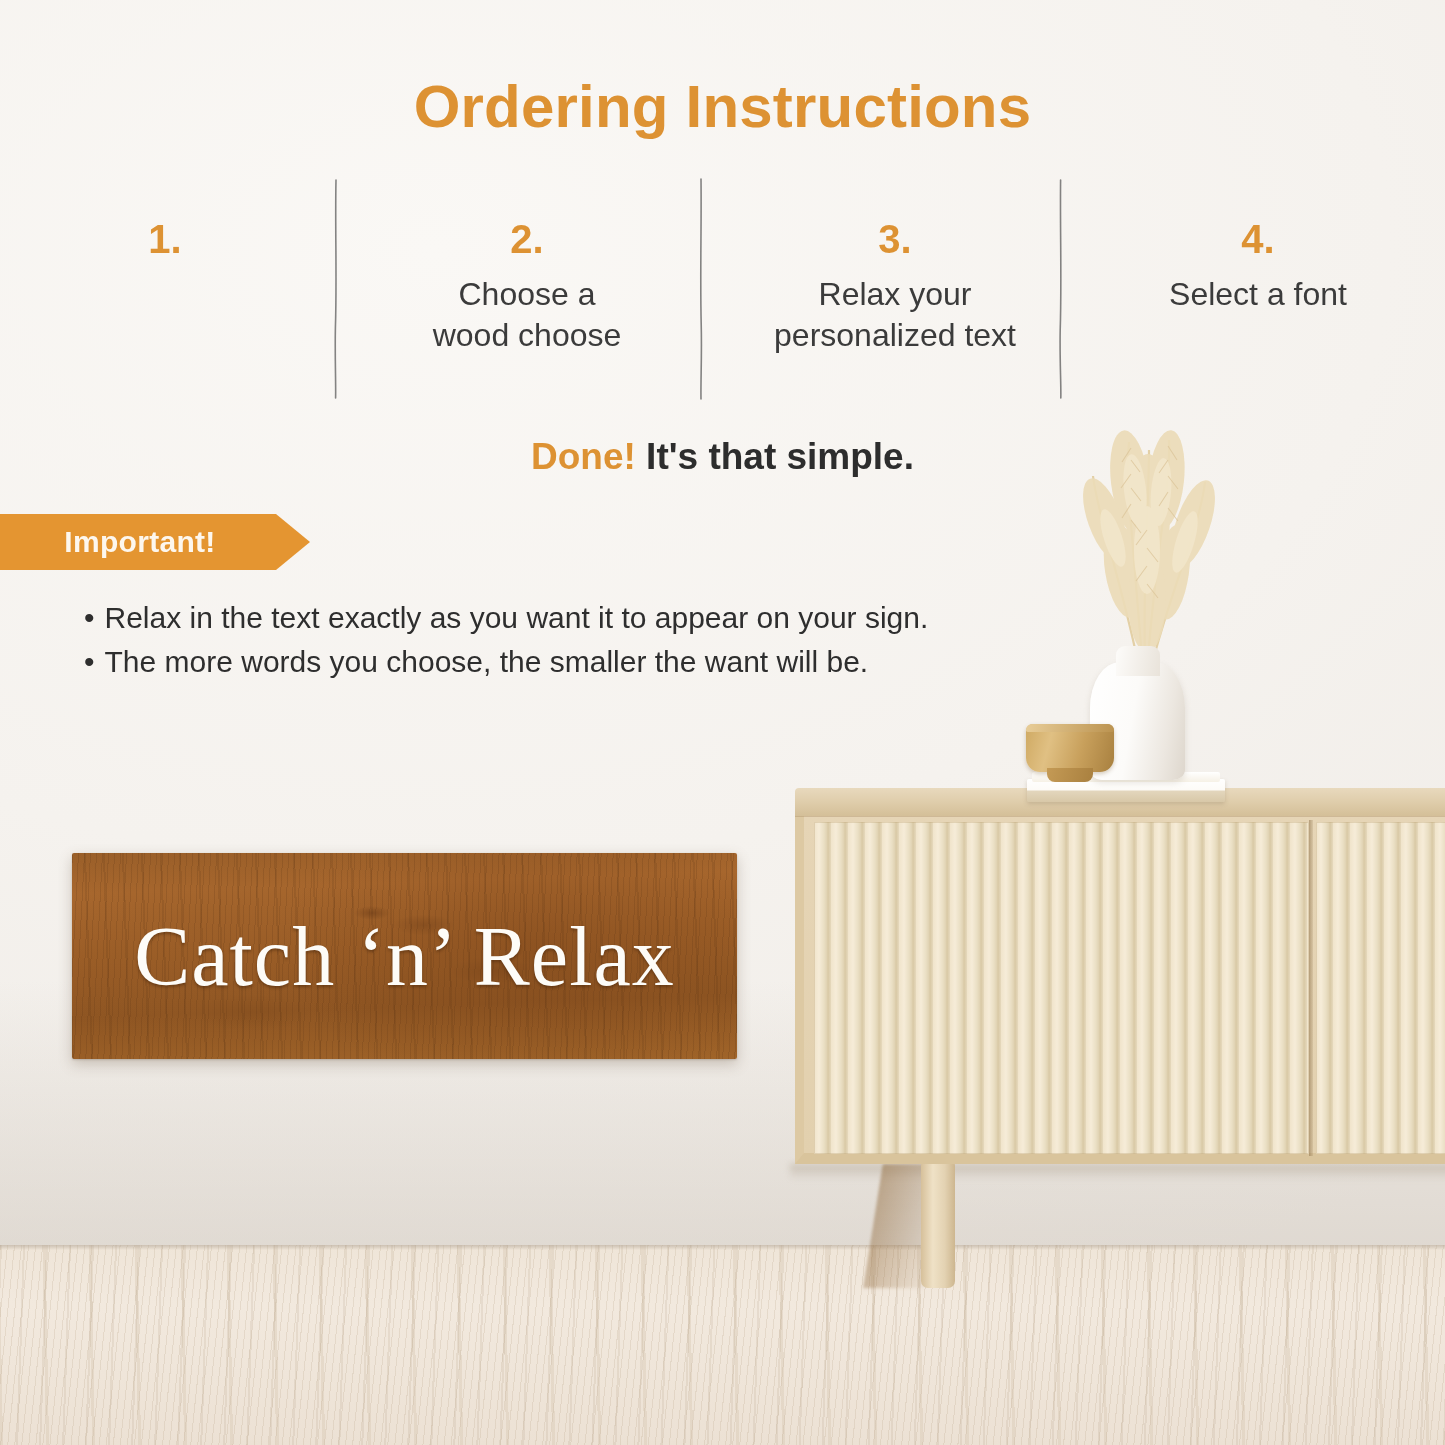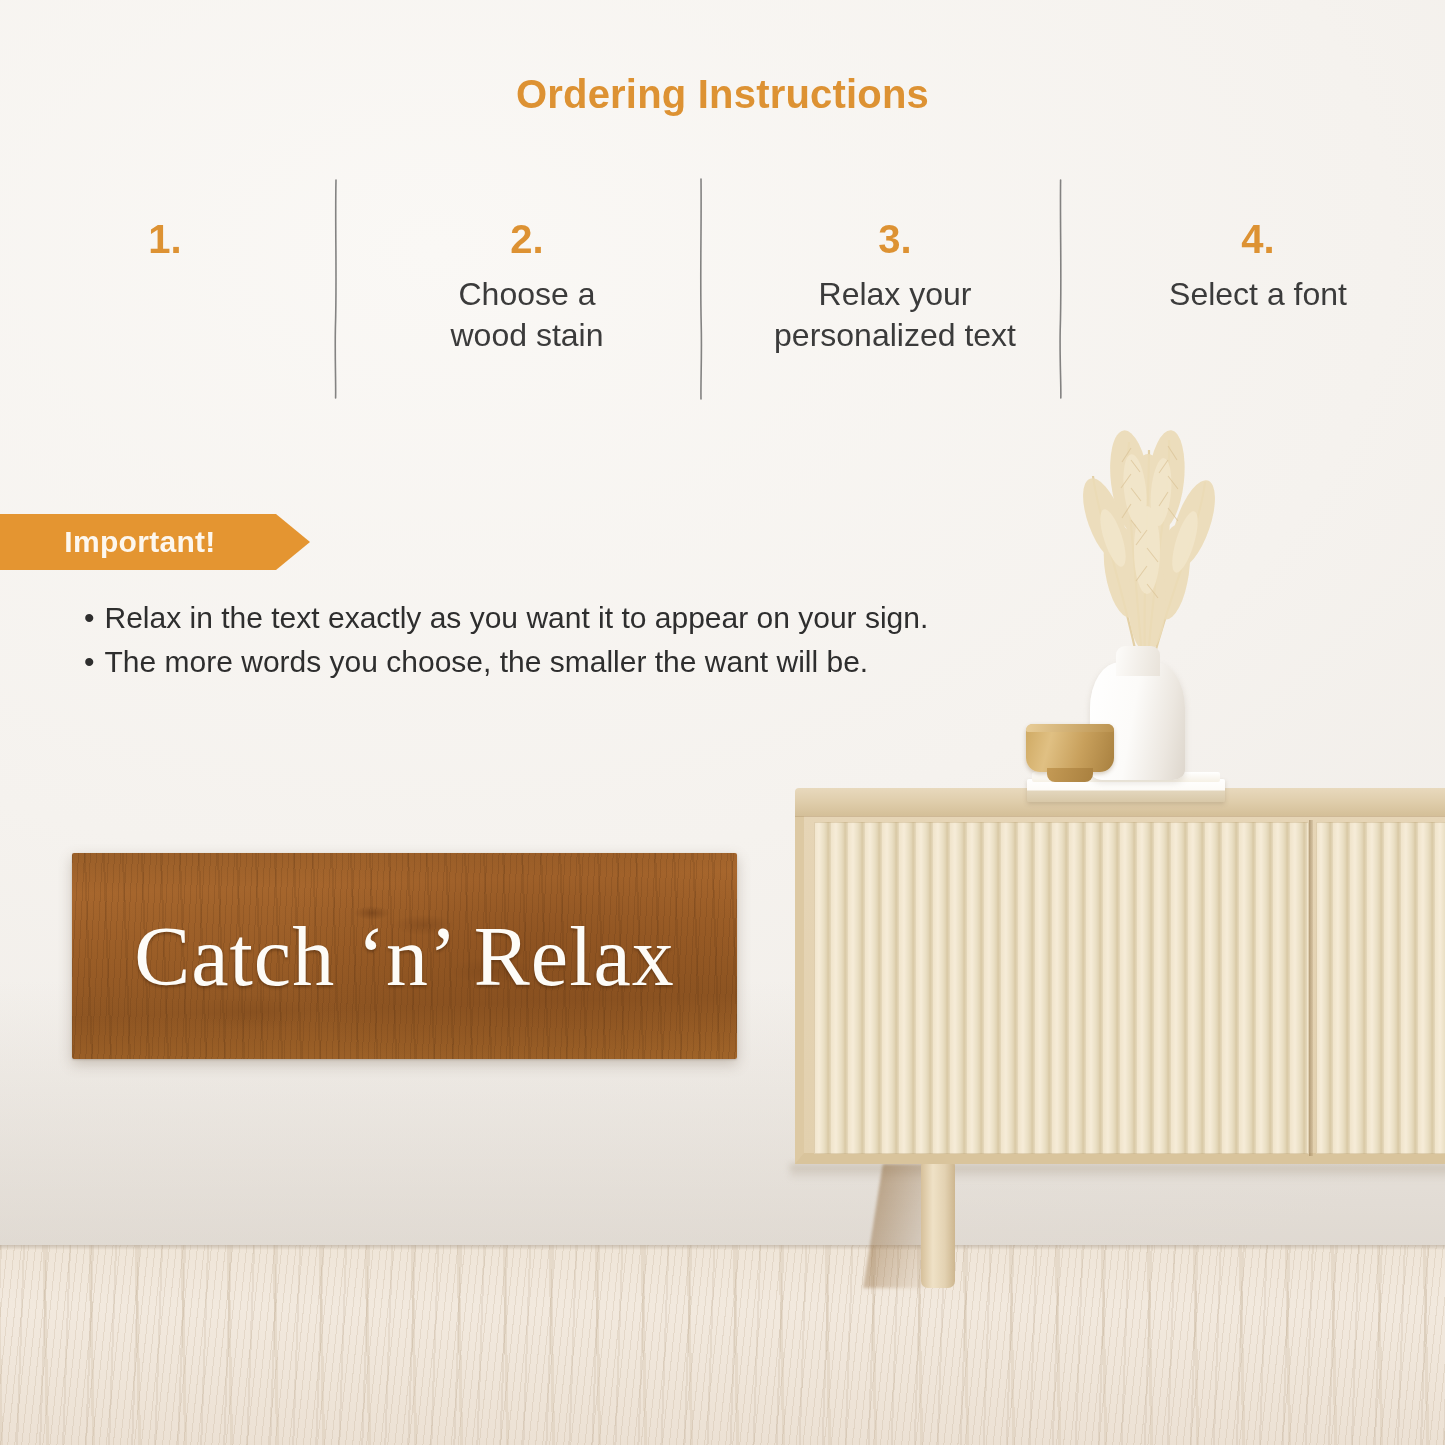--- a/index.html
+++ b/index.html
@@ -173,21 +173,21 @@
     text-shadow:0 2px 3px rgba(60,30,8,.45);
     white-space:nowrap;
   }
 
   
   .content { position:absolute; inset:0; }
 
   .page-title {
     position:absolute; left:0; top:72px; width:1445px;
     text-align:center;
-    font-size:40px; font-weight:bold;
+    font-size:60px; font-weight:bold;
     color:#dd9233;
     letter-spacing:.2px;
   }
 
   .steps { position:absolute; left:0; top:218px; width:1445px; height:190px; }
   .step {
     position:absolute; top:0; height:190px;
     text-align:center;
   }
   .step-num {
@@ -324,21 +324,21 @@
 
     <div class="steps">
 
       <div class="step s1">
         <div class="step-num">1.</div>
       </div>
 
       <div class="step s2">
         <div class="step-num">2.</div>
         <div class="step-label">Choose a
-wood stain</div>
+wood choose</div>
       </div>
 
       <div class="step s3">
         <div class="step-num">3.</div>
         <div class="step-label">Relax your
 personalized text</div>
       </div>
 
       <div class="step s4">
         <div class="step-num">4.</div>
@@ -355,20 +355,23 @@
       <svg width="6" height="222" viewBox="0 0 6 222">
         <path d="M3 1 C3.6 48 2 96 3.2 146 C4 178 2.6 204 3 221" stroke="#5c5c5c" stroke-width="1.6" fill="none" opacity="0.75" stroke-linecap="round"></path>
       </svg>
     </div>
     <div class="divider d3">
       <svg width="6" height="222" viewBox="0 0 6 222">
         <path d="M2.6 2 C2 52 3.8 104 2.2 152 C1.6 182 3.2 206 2.8 220" stroke="#5c5c5c" stroke-width="1.6" fill="none" opacity="0.75" stroke-linecap="round"></path>
       </svg>
     </div>
 
+    <div class="done-line">
+      <span class="done-word">Done!</span><span class="done-rest"> It's that simple.</span>
+    </div>
 
     <div class="ribbon">
       <div class="ribbon-shape"></div>
       <div class="ribbon-label">Important!</div>
     </div>
 
     <div class="bullets">
       <div class="bullet">
         <span class="dot">•</span><span>Relax in the text exactly as you want it to appear on your sign.</span>
       </div>

